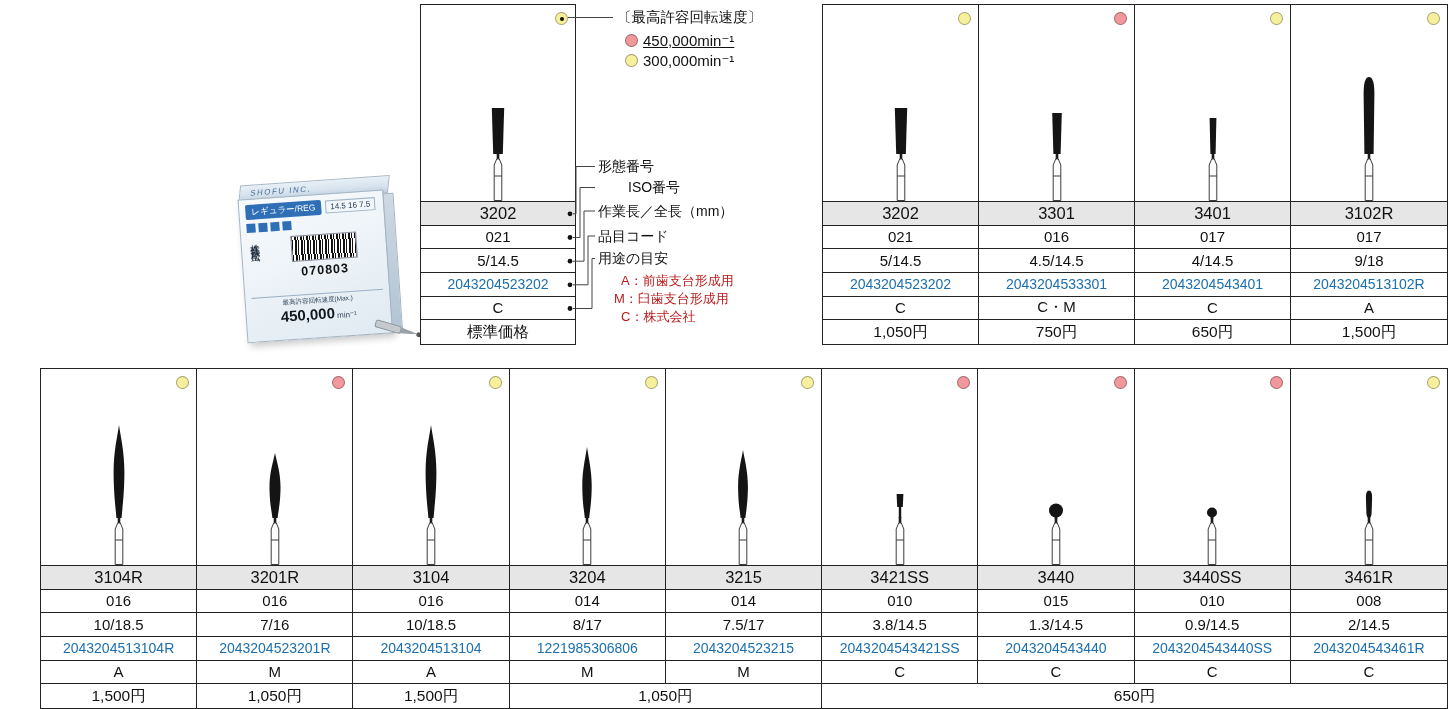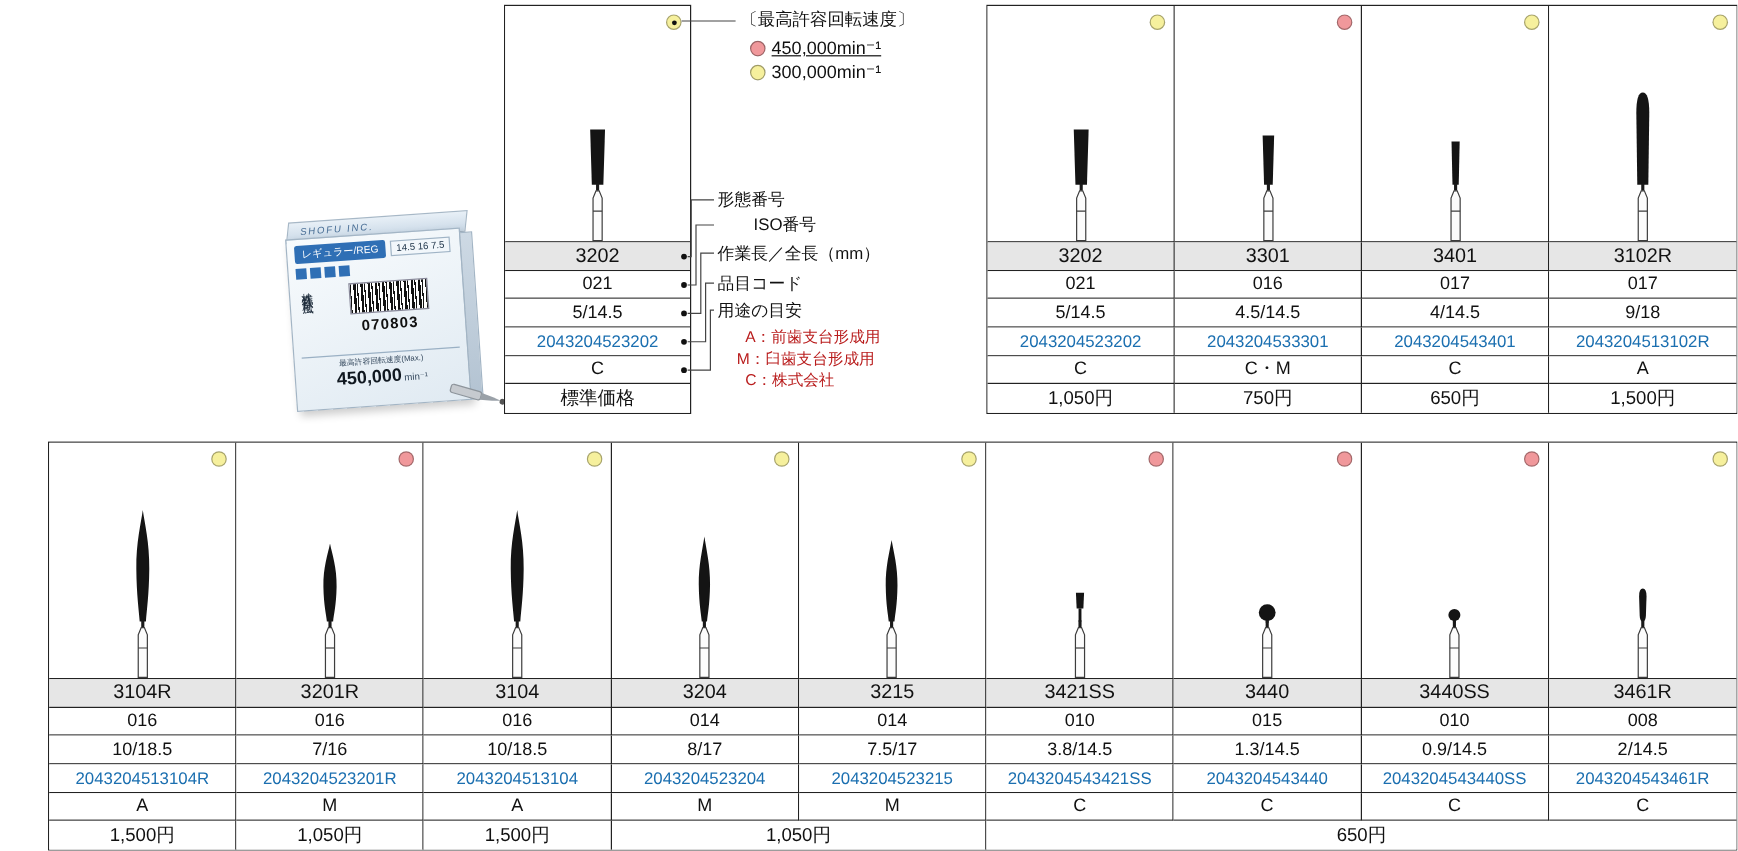--- a/index.html
+++ b/index.html
@@ -347,21 +347,21 @@
     <div class="c">8/17</div>
     <div class="c">7.5/17</div>
     <div class="c">3.8/14.5</div>
     <div class="c">1.3/14.5</div>
     <div class="c">0.9/14.5</div>
     <div class="c lc">2/14.5</div>
 
     <div class="c code">2043204513104R</div>
     <div class="c code">2043204523201R</div>
     <div class="c code">2043204513104</div>
-    <div class="c code">2043204523204</div>
+    <div class="c code">1221985306806</div>
     <div class="c code">2043204523215</div>
     <div class="c code">2043204543421SS</div>
     <div class="c code">2043204543440</div>
     <div class="c code">2043204543440SS</div>
     <div class="c code lc">2043204543461R</div>
 
     <div class="c">A</div>
     <div class="c">M</div>
     <div class="c">A</div>
     <div class="c">M</div>

